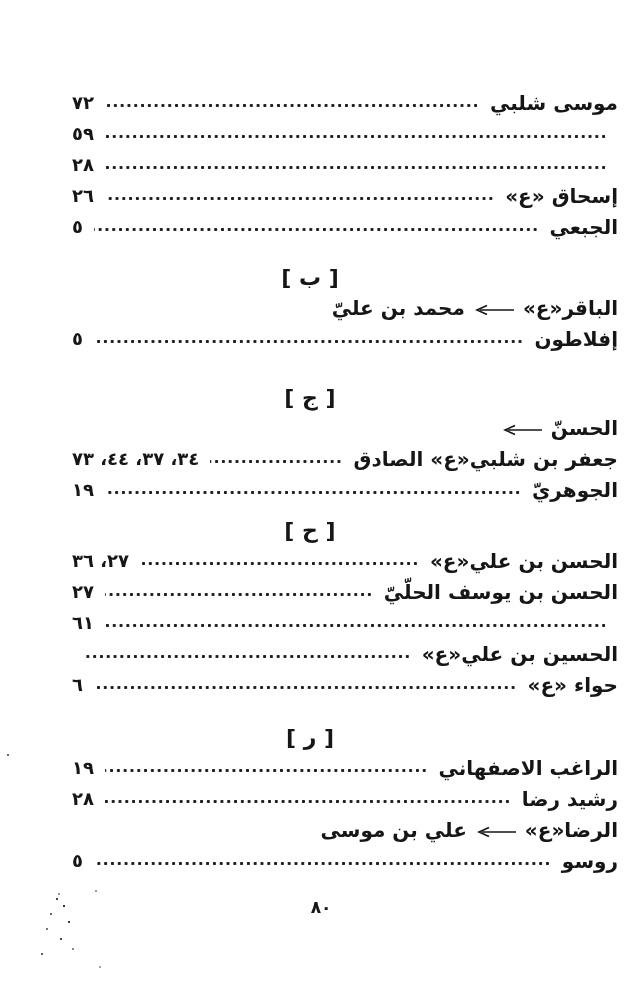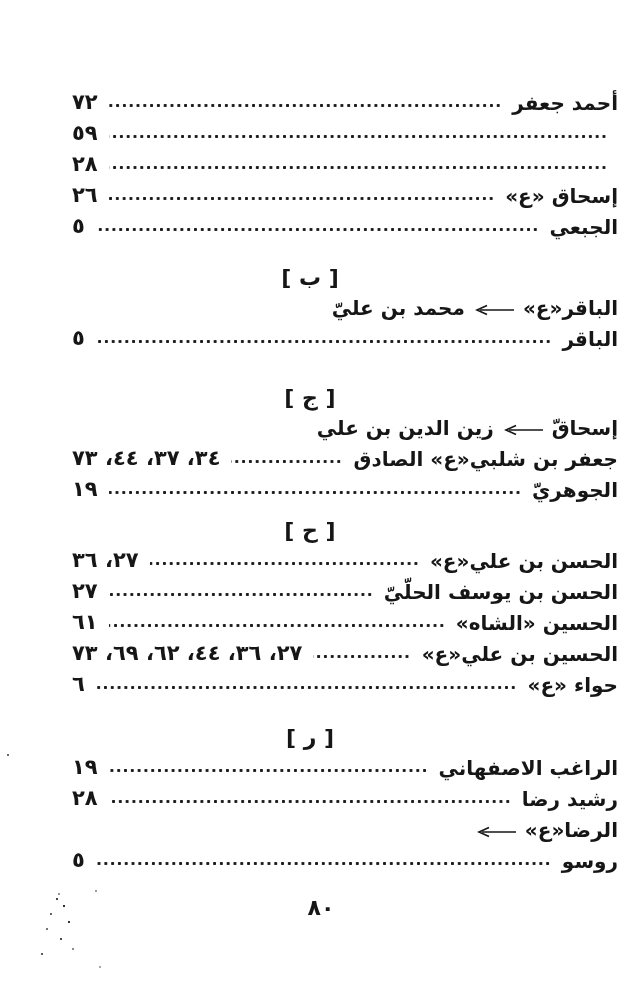--- a/index.html
+++ b/index.html
@@ -27,21 +27,21 @@
   .entry .dots{
     flex:1 1 auto;
     align-self:stretch;
     margin:0 11px;
     background-image:radial-gradient(circle, #1b1b1b 1.3px, transparent 1.8px);
     background-size:6.8px 6.8px;
     background-repeat:repeat-x;
     background-position:right 62%;
   }
   .entry .pagenum{
-    font-size:21px;
+    font-size:18px;
     font-weight:700;
     white-space:nowrap;
     direction:rtl;
     unicode-bidi:isolate;
   }
   .entry.xref{justify-content:flex-start;}
   .entry.xref .arrow{
     display:inline-flex;
     align-items:center;
     margin:0 8px;
@@ -61,21 +61,21 @@
   .h-b{margin-top:20px;}
   .h-j{margin-top:28px;}
   .h-h{margin-top:10px;}
   .h-r{margin-top:22px;}
   .folio{
     margin-top:21px;
     height:20px;
     display:flex;
     align-items:center;
     justify-content:center;
-    font-size:22px;
+    font-size:17px;
     font-weight:700;
     letter-spacing:8px;
     transform:translateX(-24px);
     direction:rtl;
   }
   .scan-noise{
     position:absolute;
     left:0;top:0;
     width:2px;height:2px;
     background:transparent;
@@ -94,21 +94,21 @@
       95px 890px 0 0 #9c9c9c;
   }
 </style>
 </head>
 <body>
 
 <div class="page">
 
   <div class="section">
     <div class="entry">
-      <span class="name">أحمد جعفر</span>
+      <span class="name">موسى شلبي</span>
       <span class="dots"></span>
       <span class="pagenum">٧٢</span>
     </div>
     <div class="entry">
       <span class="dots"></span>
       <span class="pagenum">٥٩</span>
     </div>
     <div class="entry">
       <span class="dots"></span>
       <span class="pagenum">٢٨</span>
@@ -131,37 +131,36 @@
       <span class="name">الباقر«ع»</span>
       <span class="arrow">
           <svg width="42" height="14" viewBox="0 0 42 14">
             <line x1="41" y1="7" x2="7" y2="7" stroke="#161616" stroke-width="1.6"></line>
             <path d="M14 2.6 L4 7 L14 11.4" fill="none" stroke="#161616" stroke-width="1.6"></path>
           </svg>
         </span>
       <span class="name">محمد بن عليّ</span>
     </div>
     <div class="entry">
-      <span class="name">الباقر</span>
+      <span class="name">إفلاطون</span>
       <span class="dots"></span>
       <span class="pagenum">٥</span>
     </div>
   </div>
 
   <div class="section">
     <div class="section-header h-j">[ ج ]</div>
     <div class="entry xref">
-      <span class="name">إسحاقّ</span>
+      <span class="name">الحسنّ</span>
       <span class="arrow">
           <svg width="42" height="14" viewBox="0 0 42 14">
             <line x1="41" y1="7" x2="7" y2="7" stroke="#161616" stroke-width="1.6"></line>
             <path d="M14 2.6 L4 7 L14 11.4" fill="none" stroke="#161616" stroke-width="1.6"></path>
           </svg>
         </span>
-      <span class="name">زين الدين بن علي</span>
     </div>
     <div class="entry">
       <span class="name">جعفر بن شلبي«ع» الصادق</span>
       <span class="dots"></span>
       <span class="pagenum">٣٤، ٣٧، ٤٤، ٧٣</span>
     </div>
     <div class="entry">
       <span class="name">الجوهريّ</span>
       <span class="dots"></span>
       <span class="pagenum">١٩</span>
@@ -174,28 +173,26 @@
       <span class="name">الحسن بن علي«ع»</span>
       <span class="dots"></span>
       <span class="pagenum">٢٧، ٣٦</span>
     </div>
     <div class="entry">
       <span class="name">الحسن بن يوسف الحلّيّ</span>
       <span class="dots"></span>
       <span class="pagenum">٢٧</span>
     </div>
     <div class="entry">
-      <span class="name">الحسين «الشاه»</span>
       <span class="dots"></span>
       <span class="pagenum">٦١</span>
     </div>
     <div class="entry">
       <span class="name">الحسين بن علي«ع»</span>
       <span class="dots"></span>
-      <span class="pagenum">٢٧، ٣٦، ٤٤، ٦٢، ٦٩، ٧٣</span>
     </div>
     <div class="entry">
       <span class="name">حواء «ع»</span>
       <span class="dots"></span>
       <span class="pagenum">٦</span>
     </div>
   </div>
 
   <div class="section">
     <div class="section-header h-r">[ ر ]</div>
@@ -210,20 +207,21 @@
       <span class="pagenum">٢٨</span>
     </div>
     <div class="entry xref">
       <span class="name">الرضا«ع»</span>
       <span class="arrow">
           <svg width="42" height="14" viewBox="0 0 42 14">
             <line x1="41" y1="7" x2="7" y2="7" stroke="#161616" stroke-width="1.6"></line>
             <path d="M14 2.6 L4 7 L14 11.4" fill="none" stroke="#161616" stroke-width="1.6"></path>
           </svg>
         </span>
+      <span class="name">علي بن موسى</span>
     </div>
     <div class="entry">
       <span class="name">روسو</span>
       <span class="dots"></span>
       <span class="pagenum">٥</span>
     </div>
   </div>
 
   <div class="folio">٨٠</div>
 

